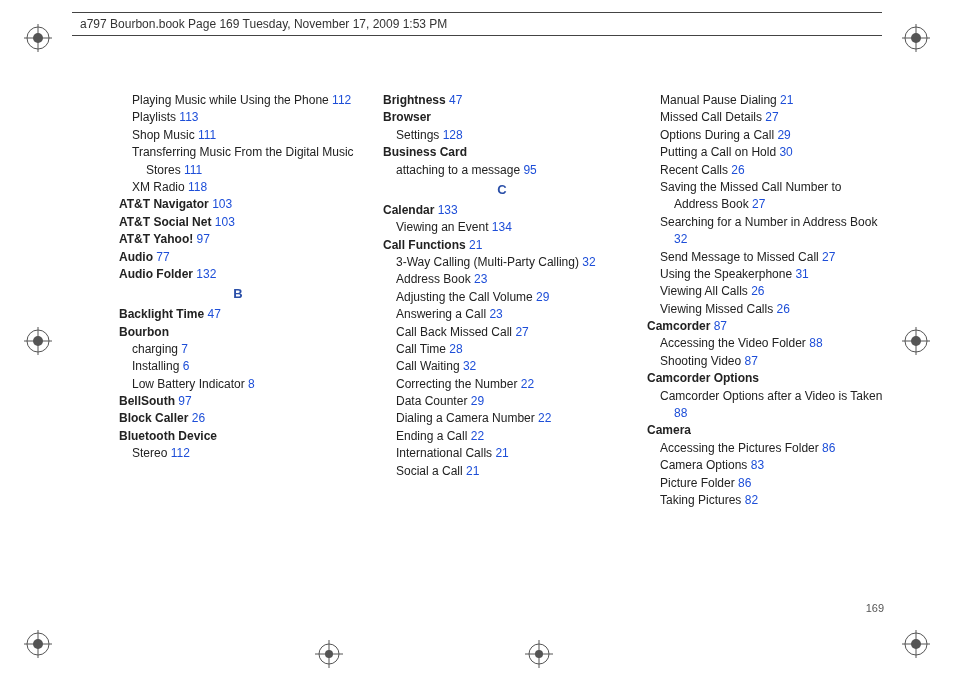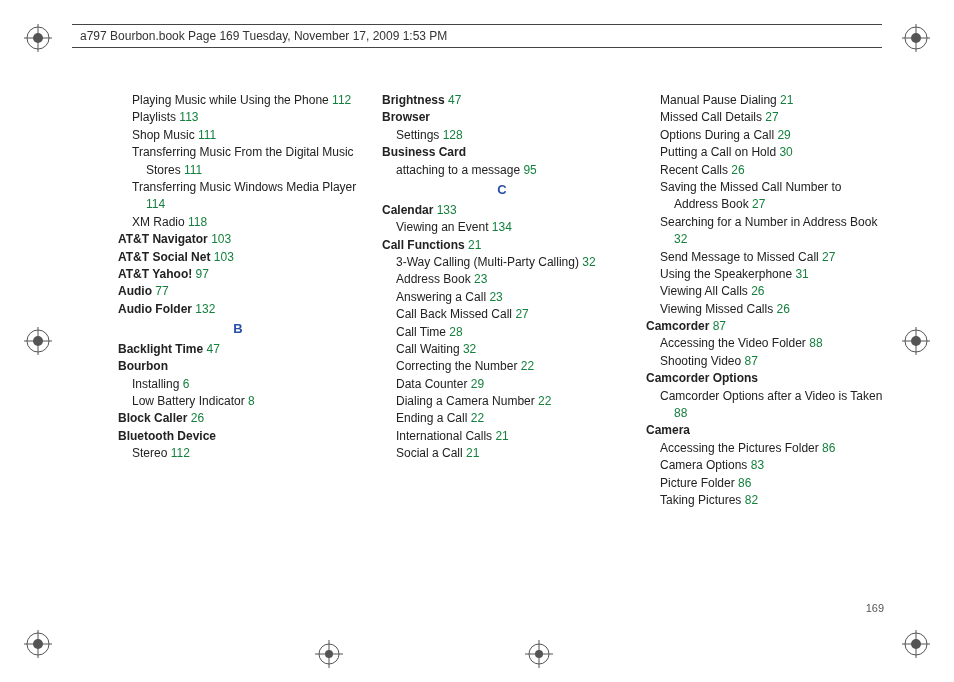--- a/index.html
+++ b/index.html
@@ -24,21 +24,21 @@
 .tr { right: 24px; top: 24px; }
 .bl { left: 24px; bottom: 24px; }
 .br { right: 24px; bottom: 24px; }
 .ml { left: 24px; top: 50%; transform: translateY(-50%); }
 .mr { right: 24px; top: 50%; transform: translateY(-50%); }
 .mb1 { left: 33%; bottom: 14px; }
 .mb2 { left: 55%; bottom: 14px; }
 .header-bar {
   position: absolute;
   left: 72px;
-  top: 24px;
+  top: 12px;
   right: 72px;
   height: 22px;
   border-top: 1px solid #444;
   border-bottom: 1px solid #444;
   font-size: 12px;
   display: flex;
   align-items: center;
   padding: 0 8px;
   color: #333;
 }
@@ -52,31 +52,31 @@
   gap: 24px;
 }
 .col {
   flex: 1;
   font-size: 12px;
   line-height: 1.45;
   font-family: Arial, Helvetica, sans-serif;
   color: #222;
 }
 .entry { }
-.l0 { margin-left: 0; text-indent: -14px; padding-left: 14px; }
+.l0 { margin-left: 9px; text-indent: -14px; padding-left: 6px; }
 .l1 { margin-left: 14px; text-indent: -14px; padding-left: 14px; }
 .bold { font-weight: bold; }
 .letter {
   text-align: center;
   color: #2a4fa8;
   font-weight: bold;
   font-size: 13px;
   margin: 2px 0;
 }
-.pg { color: #15803d; }
+.pg { color: #1d4ed8; }
 .pagenum {
   position: absolute;
   right: 70px;
   bottom: 68px;
   font-size: 11px;
   color: #555;
   margin-top: 31px;
 }
 </style>
 </head>
@@ -85,48 +85,50 @@
 <div class="header-bar">
   <span>a797 Bourbon.book  Page 169  Tuesday, November 17, 2009  1:53 PM</span>
 </div>
 
 <div class="content">
   <div class="col" id="col1">
       <div class="entry l1"><span>Playing Music while Using the Phone</span><span class="pg"> 112</span></div>
       <div class="entry l1"><span>Playlists</span><span class="pg"> 113</span></div>
       <div class="entry l1"><span>Shop Music</span><span class="pg"> 111</span></div>
       <div class="entry l1"><span>Transferring Music From the Digital Music Stores</span><span class="pg"> 111</span></div>
-      <div class="entry l1"><span>Transferring Music Windows Media Player</span><span class="pg"> 114</span></div>
       <div class="entry l1"><span>XM Radio</span><span class="pg"> 118</span></div>
       <div class="entry l0"><span class="bold">AT&amp;T Navigator</span><span class="pg"> 103</span></div>
       <div class="entry l0"><span class="bold">AT&amp;T Social Net</span><span class="pg"> 103</span></div>
       <div class="entry l0"><span class="bold">AT&amp;T Yahoo!</span><span class="pg"> 97</span></div>
       <div class="entry l0"><span class="bold">Audio</span><span class="pg"> 77</span></div>
       <div class="entry l0"><span class="bold">Audio Folder</span><span class="pg"> 132</span></div>
       <div class="letter">B</div>
       <div class="entry l0"><span class="bold">Backlight Time</span><span class="pg"> 47</span></div>
       <div class="entry l0"><span class="bold">Bourbon</span></div>
+      <div class="entry l1"><span>charging</span><span class="pg"> 7</span></div>
       <div class="entry l1"><span>Installing</span><span class="pg"> 6</span></div>
       <div class="entry l1"><span>Low Battery Indicator</span><span class="pg"> 8</span></div>
+      <div class="entry l0"><span class="bold">BellSouth</span><span class="pg"> 97</span></div>
       <div class="entry l0"><span class="bold">Block Caller</span><span class="pg"> 26</span></div>
       <div class="entry l0"><span class="bold">Bluetooth Device</span></div>
       <div class="entry l1"><span>Stereo</span><span class="pg"> 112</span></div>
     </div>
   <div class="col" id="col2">
       <div class="entry l0"><span class="bold">Brightness</span><span class="pg"> 47</span></div>
       <div class="entry l0"><span class="bold">Browser</span></div>
       <div class="entry l1"><span>Settings</span><span class="pg"> 128</span></div>
       <div class="entry l0"><span class="bold">Business Card</span></div>
       <div class="entry l1"><span>attaching to a message</span><span class="pg"> 95</span></div>
       <div class="letter">C</div>
       <div class="entry l0"><span class="bold">Calendar</span><span class="pg"> 133</span></div>
       <div class="entry l1"><span>Viewing an Event</span><span class="pg"> 134</span></div>
       <div class="entry l0"><span class="bold">Call Functions</span><span class="pg"> 21</span></div>
       <div class="entry l1"><span>3-Way Calling (Multi-Party Calling)</span><span class="pg"> 32</span></div>
       <div class="entry l1"><span>Address Book</span><span class="pg"> 23</span></div>
+      <div class="entry l1"><span>Adjusting the Call Volume</span><span class="pg"> 29</span></div>
       <div class="entry l1"><span>Answering a Call</span><span class="pg"> 23</span></div>
       <div class="entry l1"><span>Call Back Missed Call</span><span class="pg"> 27</span></div>
       <div class="entry l1"><span>Call Time</span><span class="pg"> 28</span></div>
       <div class="entry l1"><span>Call Waiting</span><span class="pg"> 32</span></div>
       <div class="entry l1"><span>Correcting the Number</span><span class="pg"> 22</span></div>
       <div class="entry l1"><span>Data Counter</span><span class="pg"> 29</span></div>
       <div class="entry l1"><span>Dialing a Camera Number</span><span class="pg"> 22</span></div>
       <div class="entry l1"><span>Ending a Call</span><span class="pg"> 22</span></div>
       <div class="entry l1"><span>International Calls</span><span class="pg"> 21</span></div>
       <div class="entry l1"><span>Social a Call</span><span class="pg"> 21</span></div>

